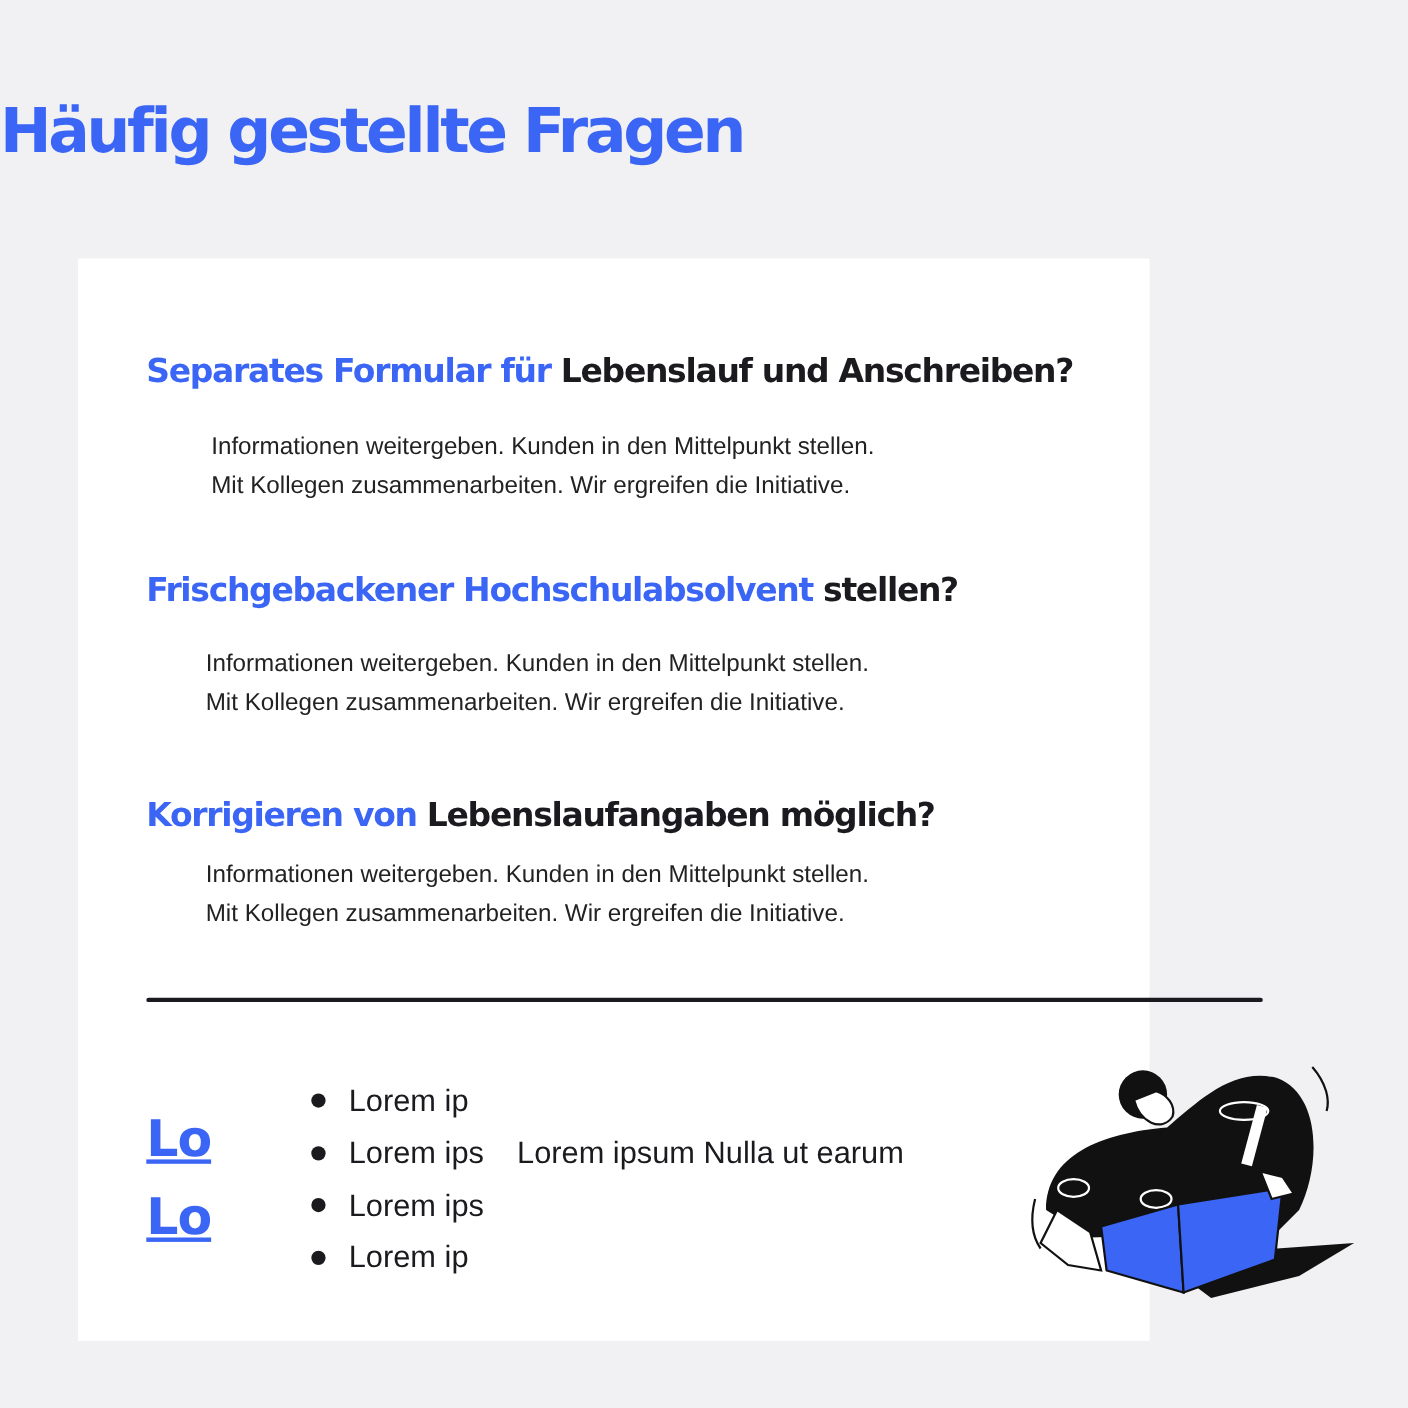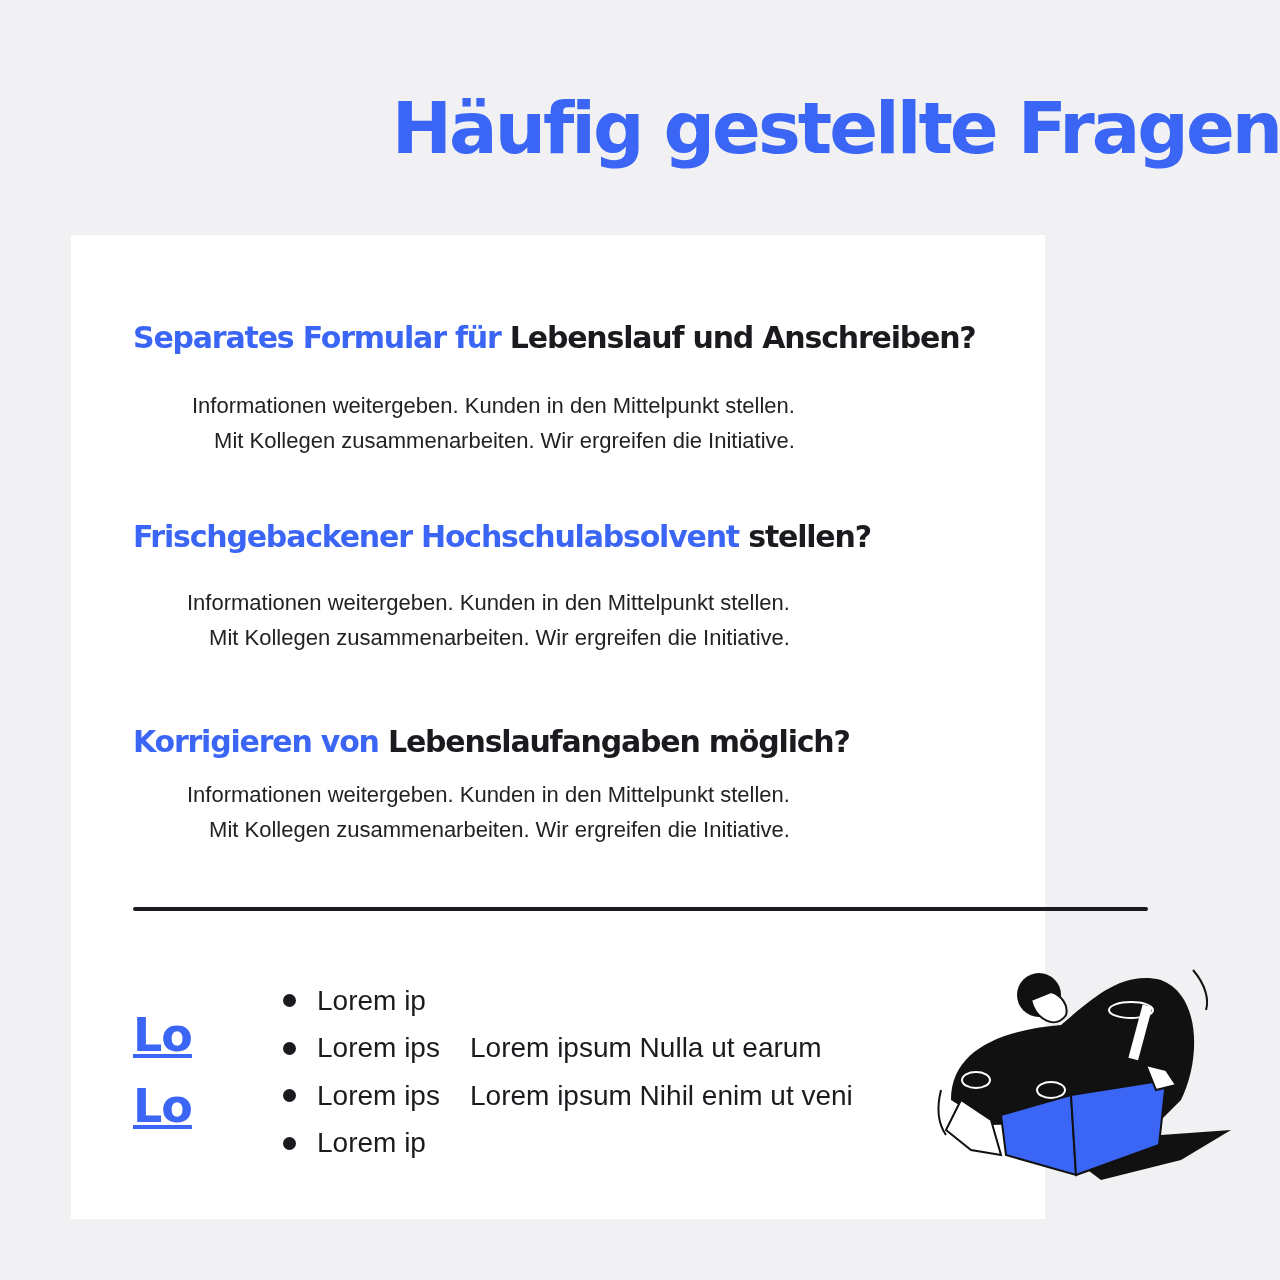--- a/index.html
+++ b/index.html
@@ -1,36 +1,36 @@
 <!DOCTYPE html>
 <html><head>
 <meta charset="utf-8">
 <style>
   html, body { margin:0; padding:0; }
   body {
     width:1280px; height:1280px; background:#f1f1f3; position:relative; overflow:hidden;
     font-family:"Liberation Sans", sans-serif;
   }
   .title {
-    position:absolute; left:0; right:0; top:92px; text-align:right;
-    font-family:"DejaVu Sans", sans-serif; font-weight:bold; font-size:72px;
+    position:absolute; left:0; right:0; top:92px; text-align:left;
+    font-family:"DejaVu Sans", sans-serif; font-weight:bold; font-size:56px;
     color:#3b66f5; letter-spacing:-3px; line-height:1;
   }
   .card {
     position:absolute; left:71px; top:235px; width:974px; height:984px; background:#ffffff;
   }
   .q {
     position:absolute; left:62px; font-family:"DejaVu Sans", sans-serif; font-weight:bold;
     font-size:30px; letter-spacing:-1.2px; white-space:nowrap; line-height:1;
   }
   .q .blue { color:#3b66f5; }
   .q .dark { color:#1b1b1f; }
   .a {
     position:absolute; font-family:"Liberation Sans", sans-serif; font-size:22px; color:#222;
-    line-height:35px; white-space:nowrap;text-align:right;
+    line-height:35px; white-space:nowrap;
   }
   .divider {
     position:absolute; left:62px; top:672px; width:1015px; height:4px; background:#1b1b1f; border-radius:2px;
   }
   .lo {
     position:absolute; left:62px; font-family:"DejaVu Sans", sans-serif; font-weight:bold;
     font-size:46px; color:#3b66f5; letter-spacing:-1px; line-height:1;text-decoration:underline;
   }
   .list { position:absolute; left:212px; top:742px; }
   .row { display:flex; align-items:center; height:47.5px; font-size:28px; color:#1b1b1f; }
@@ -83,21 +83,20 @@
       <span class="k">Lorem ip</span>
     </div>
     <div class="row">
       <span class="dot"></span>
       <span class="k">Lorem ips</span>
       <span>Lorem ipsum Nulla ut earum</span>
     </div>
     <div class="row">
       <span class="dot"></span>
       <span class="k">Lorem ips</span>
-      <span>Lorem ipsum Nihil enim ut veni</span>
     </div>
     <div class="row">
       <span class="dot"></span>
       <span class="k">Lorem ip</span>
     </div>
   </div>
 
   <div class="illus">
     <svg width="310" height="240" viewBox="0 0 310 240">
 

